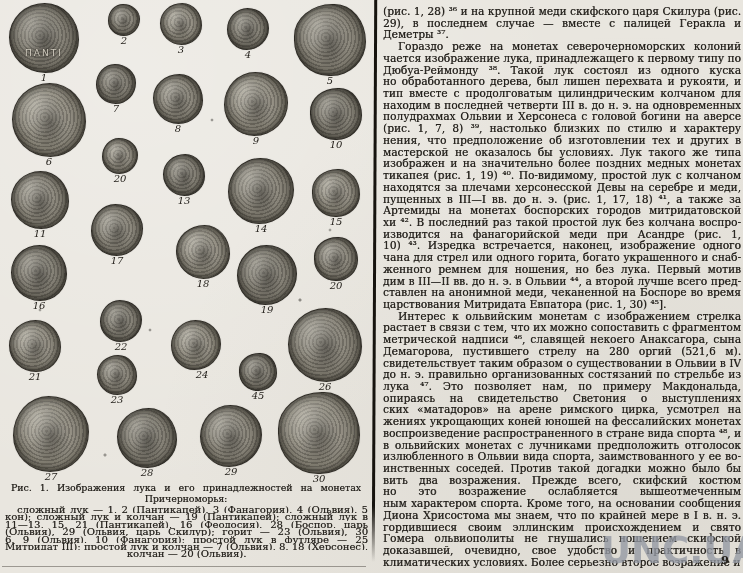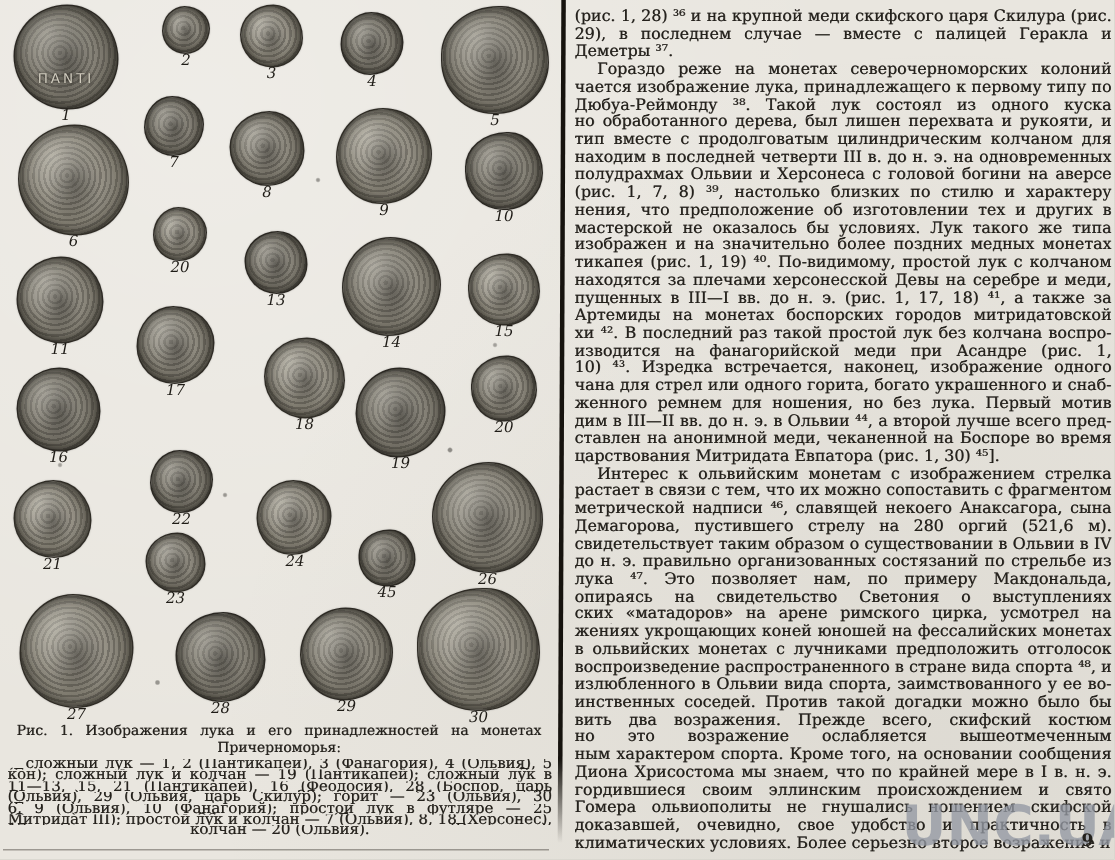--- a/index.html
+++ b/index.html
@@ -134,21 +134,21 @@
       <div class="coinnum" style="left: 250px; top: 305px;">19</div>
       <div class="coin" style="left: 314px; top: 237px; width: 44px; height: 44px; border-radius: 55% 45% 50% 50% / 46% 54% 49% 51%; filter: brightness(0.99);"></div>
       <div class="coinnum" style="left: 319px; top: 281px;">20</div>
       <div class="coin" style="left: 9px; top: 320px; width: 52px; height: 52px; border-radius: 51% 49% 48% 52% / 49% 52% 48% 51%; filter: brightness(1.04);"></div>
       <div class="coinnum" style="left: 18px; top: 372px;">21</div>
       <div class="coin" style="left: 100px; top: 300px; width: 42px; height: 42px; border-radius: 47% 53% 51% 49% / 52% 47% 53% 48%; filter: brightness(0.94);"></div>
       <div class="coinnum" style="left: 104px; top: 342px;">22</div>
       <div class="coin" style="left: 97px; top: 355px; width: 40px; height: 40px; border-radius: 53% 47% 49% 51% / 48% 53% 47% 52%; filter: brightness(0.99);"></div>
       <div class="coinnum" style="left: 100px; top: 395px;">23</div>
       <div class="coin" style="left: 171px; top: 320px; width: 50px; height: 50px; border-radius: 49% 51% 53% 47% / 51% 48% 52% 49%; filter: brightness(1.04);"></div>
-      <div class="coinnum" style="left: 169px; top: 370px; text-align: right;">24</div>
+      <div class="coinnum" style="left: 185px; top: 370px;">24</div>
       <div class="coin" style="left: 239px; top: 353px; width: 38px; height: 38px; border-radius: 55% 45% 50% 50% / 46% 54% 49% 51%; filter: brightness(0.94);"></div>
       <div class="coinnum" style="left: 241px; top: 391px;">45</div>
       <div class="coin" style="left: 288px; top: 308px; width: 74px; height: 74px; border-radius: 51% 49% 48% 52% / 49% 52% 48% 51%; filter: brightness(0.99);"></div>
       <div class="coinnum" style="left: 308px; top: 382px;">26</div>
       <div class="coin" style="left: 13px; top: 396px; width: 76px; height: 76px; border-radius: 47% 53% 51% 49% / 52% 47% 53% 48%; filter: brightness(1.04);"></div>
       <div class="coinnum" style="left: 34px; top: 472px;">27</div>
       <div class="coin" style="left: 117px; top: 408px; width: 60px; height: 60px; border-radius: 53% 47% 49% 51% / 48% 53% 47% 52%; filter: brightness(0.94);"></div>
       <div class="coinnum" style="left: 130px; top: 468px;">28</div>
       <div class="coin" style="left: 200px; top: 405px; width: 62px; height: 62px; border-radius: 49% 51% 53% 47% / 51% 48% 52% 49%; filter: brightness(0.99);"></div>
       <div class="coinnum" style="left: 214px; top: 467px;">29</div>
@@ -189,22 +189,22 @@
       <div class="tline ind">Интерес к ольвийским монетам с изображением стрелка воз-</div>
       <div class="tline">растает в связи с тем, что их можно сопоставить с фрагментом</div>
       <div class="tline">метрической надписи ⁴⁶, славящей некоего Анаксагора, сына</div>
       <div class="tline">Демагорова, пустившего стрелу на 280 оргий (521,6 м). Надпись</div>
       <div class="tline">свидетельствует таким образом о существовании в Ольвии в IV в.</div>
       <div class="tline">до н. э. правильно организованных состязаний по стрельбе из</div>
       <div class="tline">лука ⁴⁷. Это позволяет нам, по примеру Макдональда, который,</div>
       <div class="tline">опираясь на свидетельство Светония о выступлениях фессалий-</div>
       <div class="tline">ских «матадоров» на арене римского цирка, усмотрел на изобра-</div>
       <div class="tline">жениях укрощающих коней юношей на фессалийских монетах</div>
+      <div class="tline">воспроизведение распространенного в стране вида спорта ⁴⁸, и</div>
       <div class="tline">в ольвийских монетах с лучниками предположить отголосок</div>
-      <div class="tline">воспроизведение распространенного в стране вида спорта ⁴⁸, и</div>
       <div class="tline">излюбленного в Ольвии вида спорта, заимствованного у ее во-</div>
       <div class="tline">инственных соседей. Против такой догадки можно было бы выста-</div>
       <div class="tline">вить два возражения. Прежде всего, скифский костюм стрелков,</div>
       <div class="tline">но это возражение ослабляется вышеотмеченным заимствован-</div>
       <div class="tline">ным характером спорта. Кроме того, на основании сообщения</div>
       <div class="tline">Диона Хрисостома мы знаем, что по крайней мере в I в. н. э.</div>
       <div class="tline">гордившиеся своим эллинским происхождением и свято чтившие</div>
       <div class="tline">Гомера ольвиополиты не гнушались ношением скифской одежды,</div>
       <div class="tline">доказавшей, очевидно, свое удобство и практичность в местных</div>
       <div class="tline plast">климатических условиях. Более серьезно второе возражение и</div>

